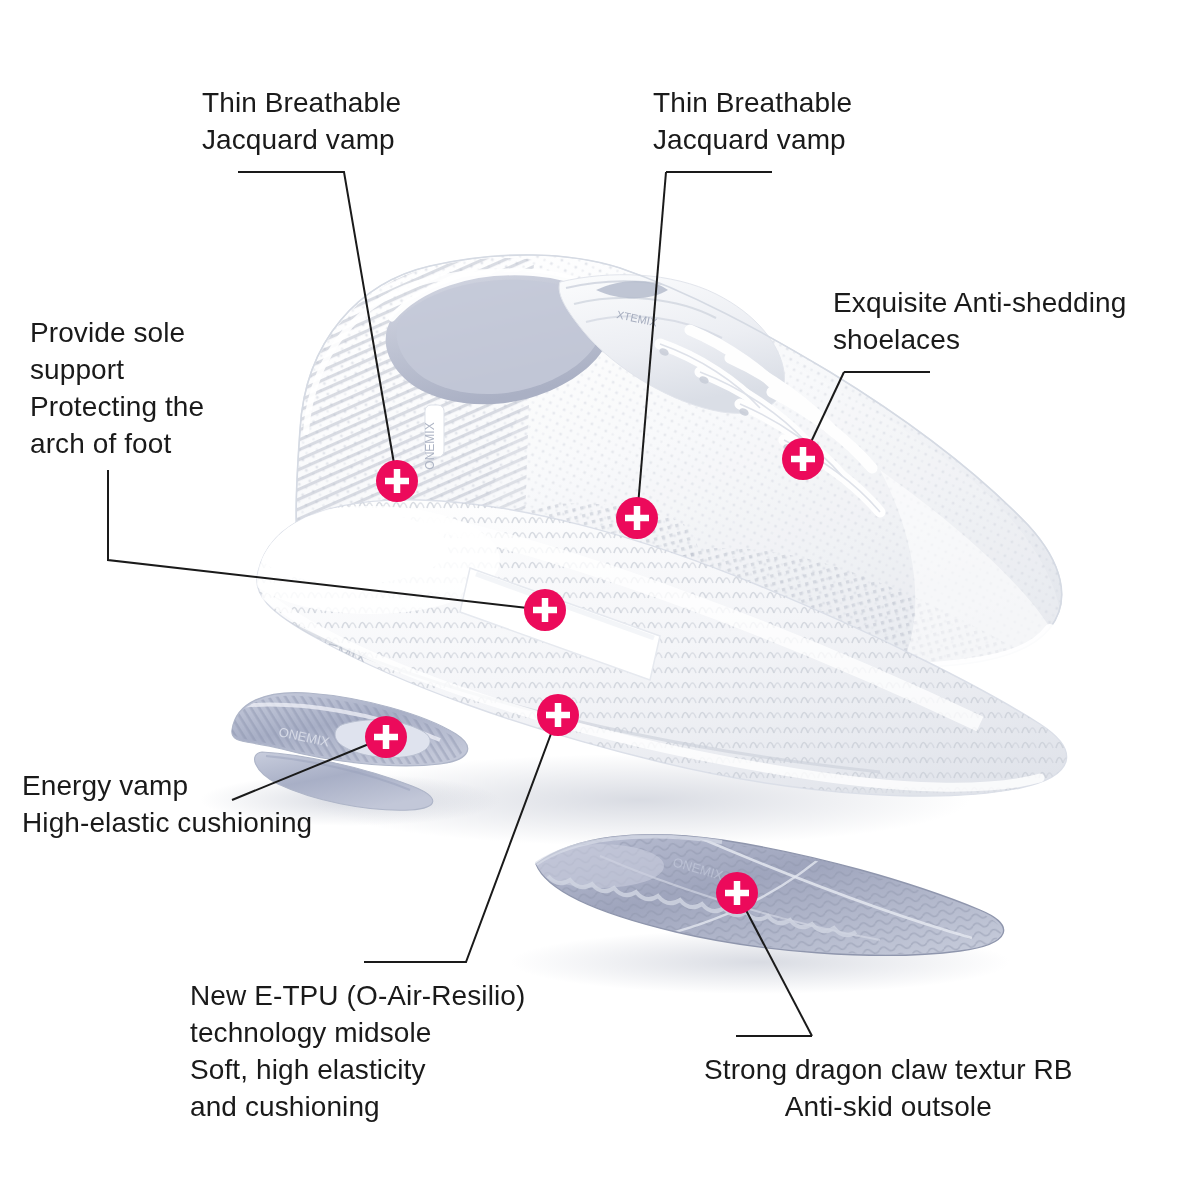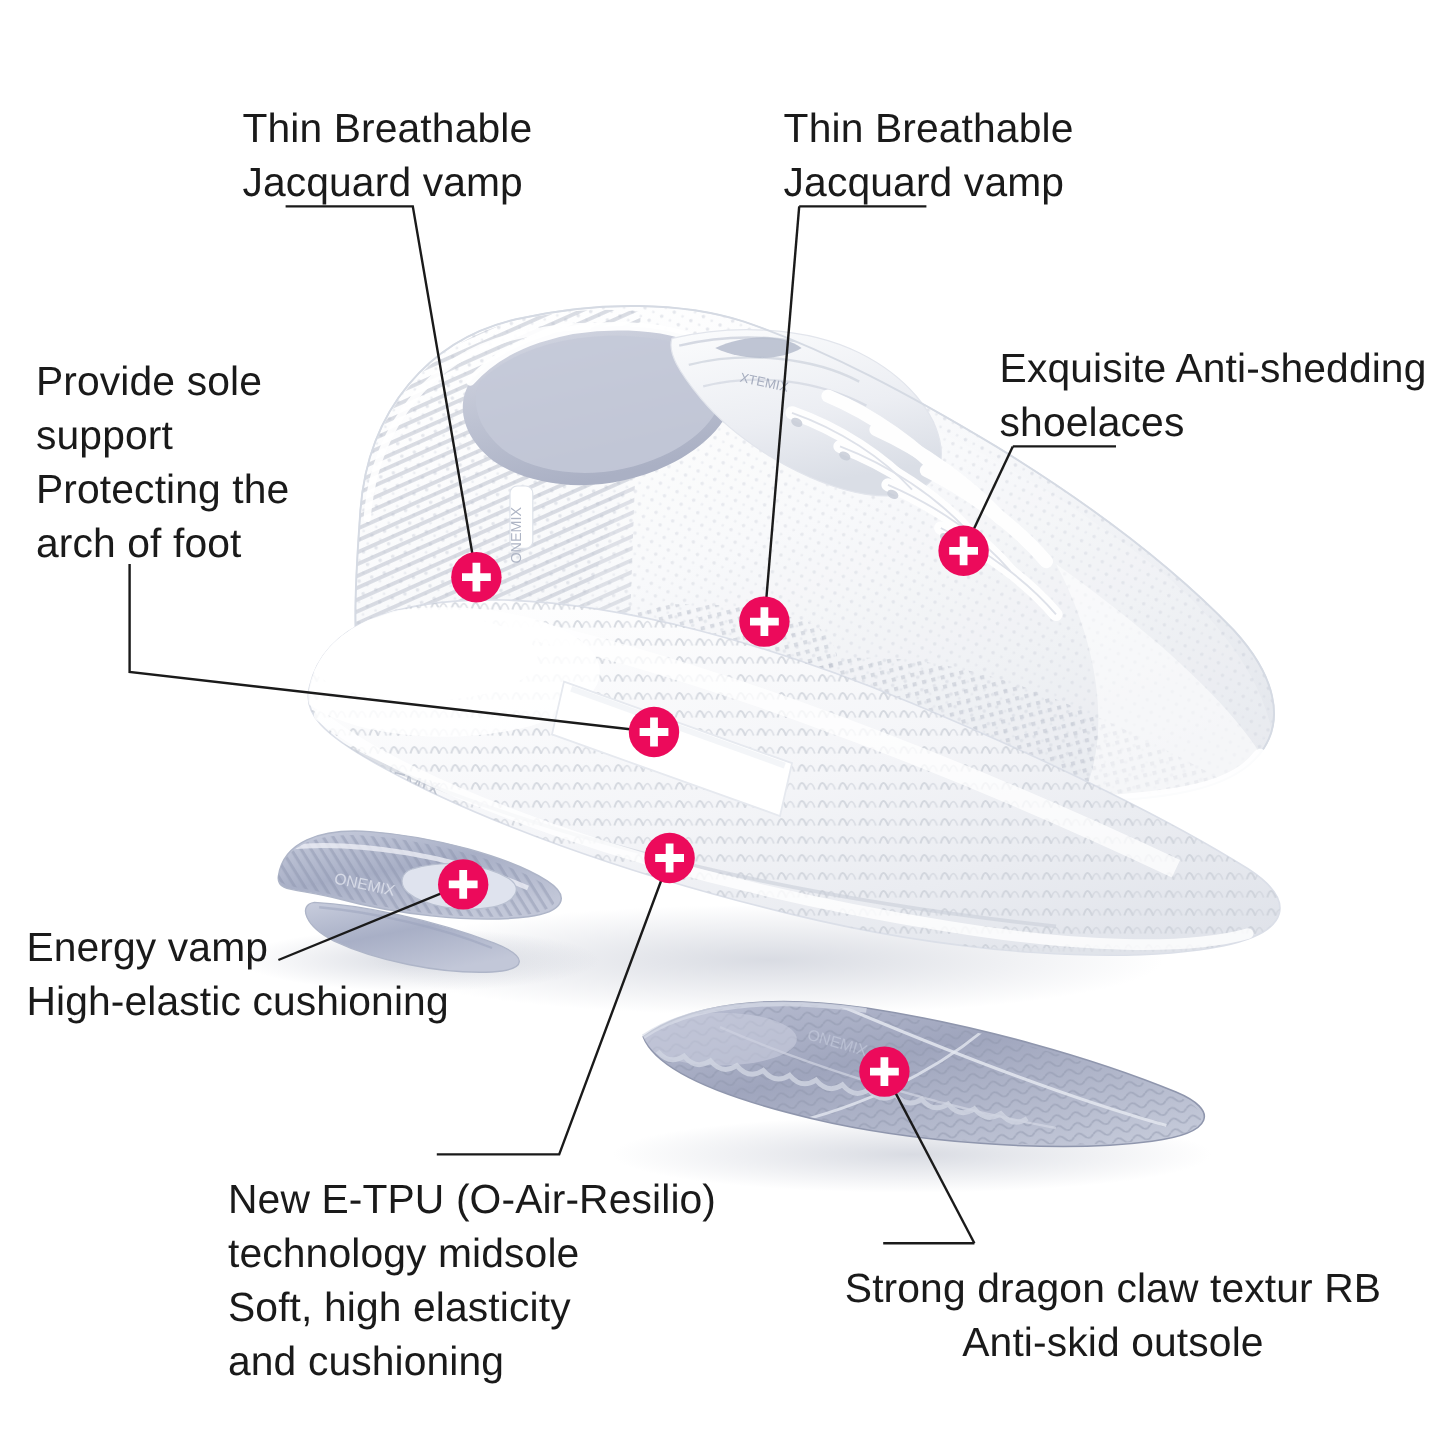--- a/index.html
+++ b/index.html
@@ -17,21 +17,21 @@
   }
   #art {
     position: absolute;
     inset: 0;
     width: 1200px;
     height: 1200px;
   }
   .callout {
     position: absolute;
     color: #1a1a1a;
-    font-size: 34px;
+    font-size: 28px;
     line-height: 1.32;
     letter-spacing: 0.1px;
     white-space: pre;
     font-family: "Liberation Sans", sans-serif;
   }
 </style>
 </head>
 <body>
 
 <div id="infographic">
@@ -333,21 +333,21 @@
 
   <div class="callout" style="left:202px; top:85px;">Thin Breathable
 Jacquard vamp</div>
 
   <div class="callout" style="left:653px; top:85px;">Thin Breathable
 Jacquard vamp</div>
 
   <div class="callout" style="left:833px; top:285px;">Exquisite Anti-shedding
 shoelaces</div>
 
-  <div class="callout" style="left:30px; top:296px;">Provide sole
+  <div class="callout" style="left:30px; top:315px;">Provide sole
 support
 Protecting the
 arch of foot</div>
 
   <div class="callout" style="left:22px; top:768px;">Energy vamp
 High-elastic cushioning</div>
 
   <div class="callout" style="left:190px; top:978px;">New E-TPU (O-Air-Resilio)
 technology midsole
 Soft, high elasticity

